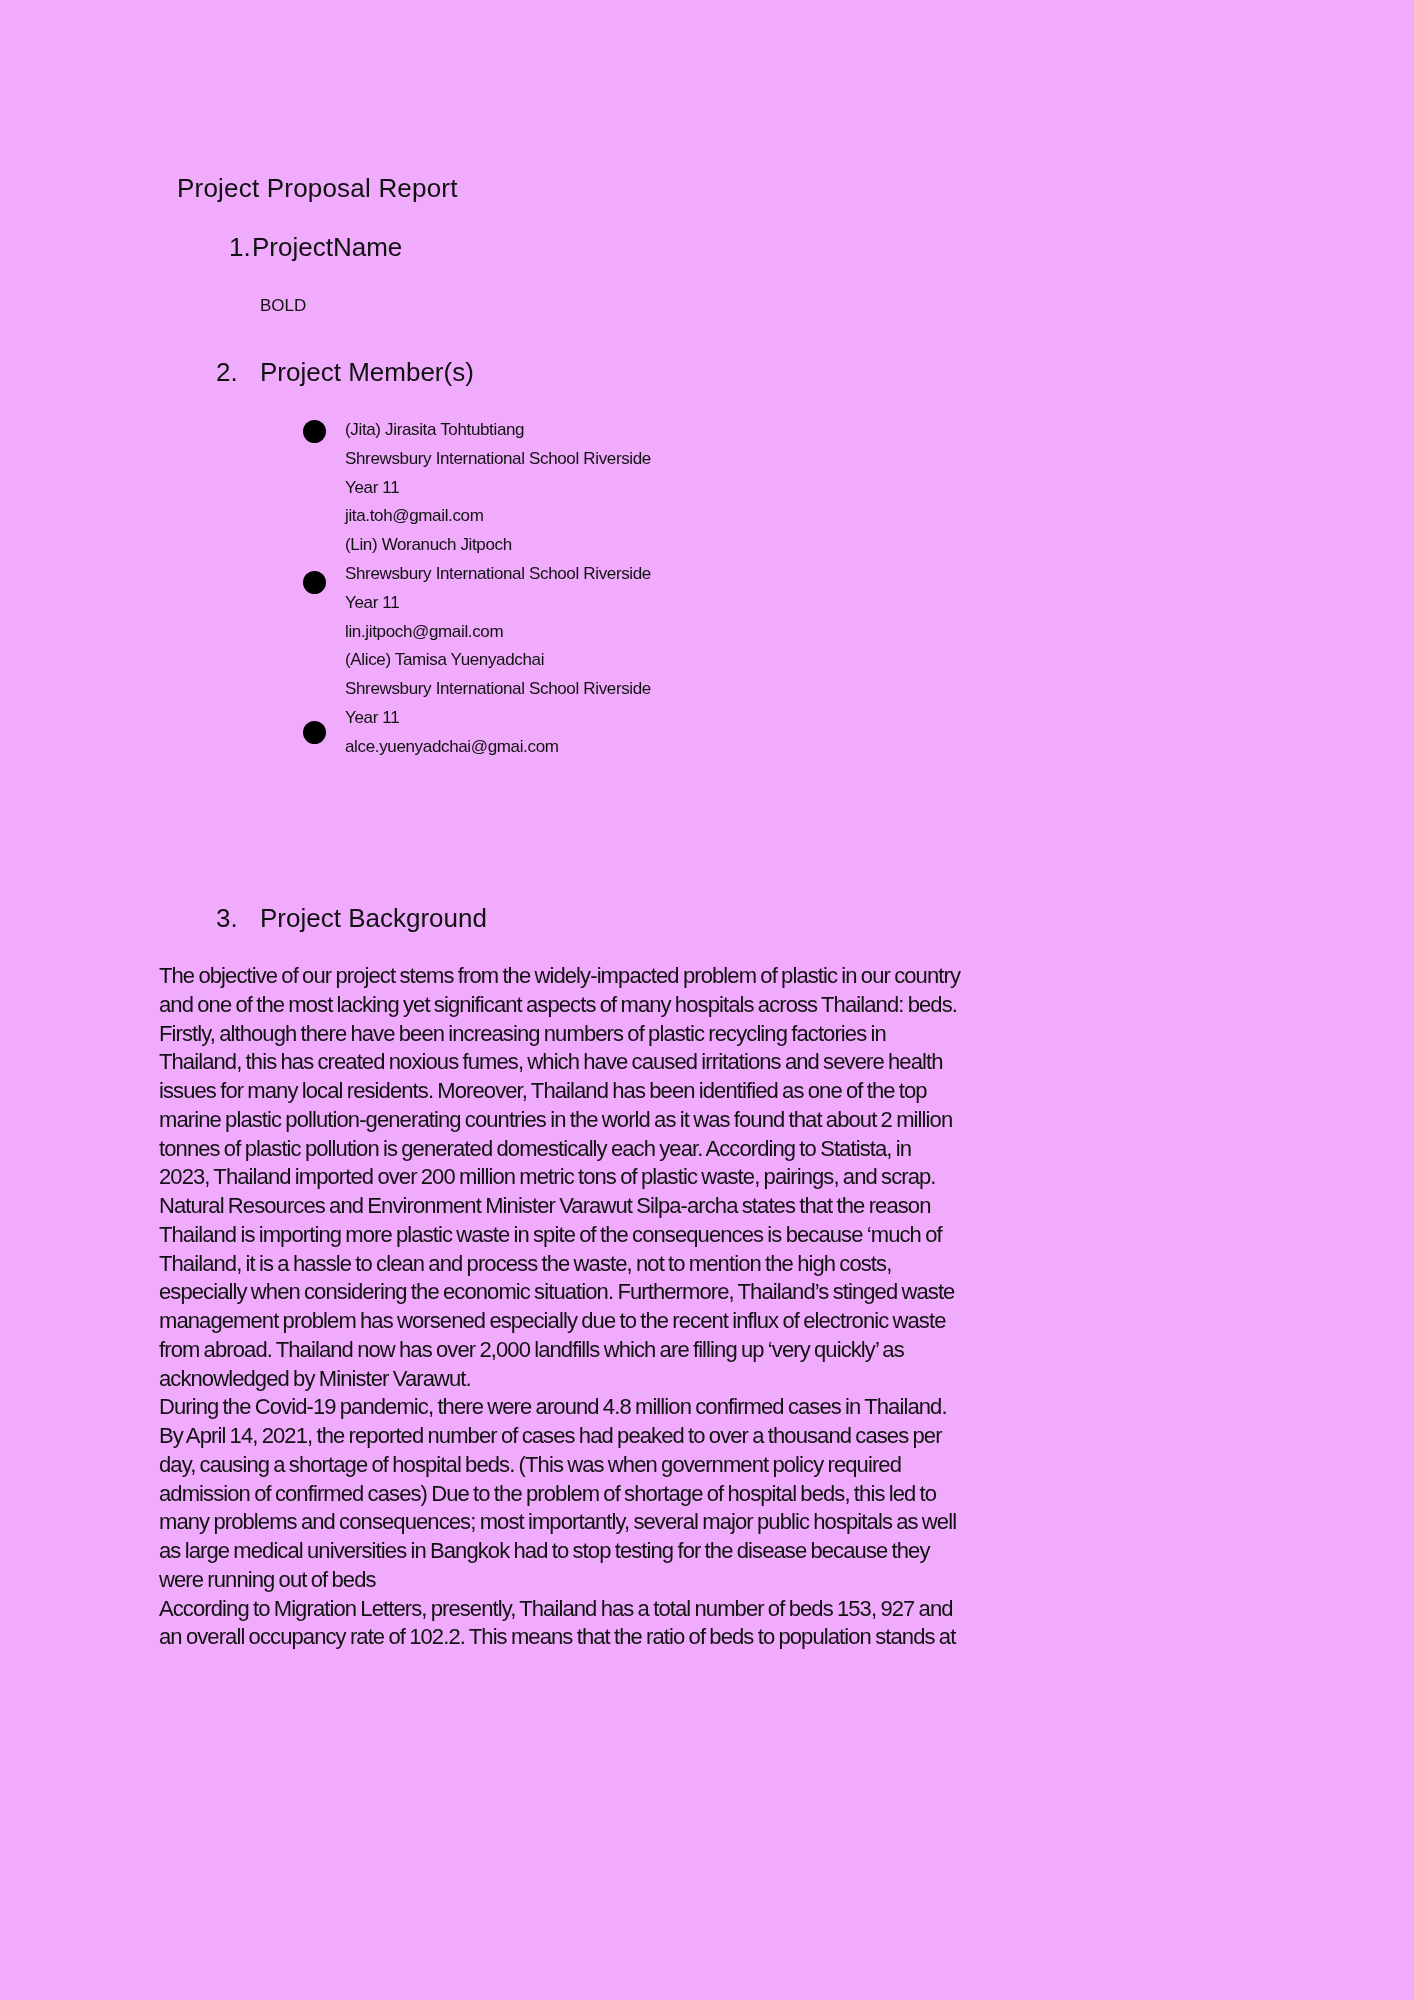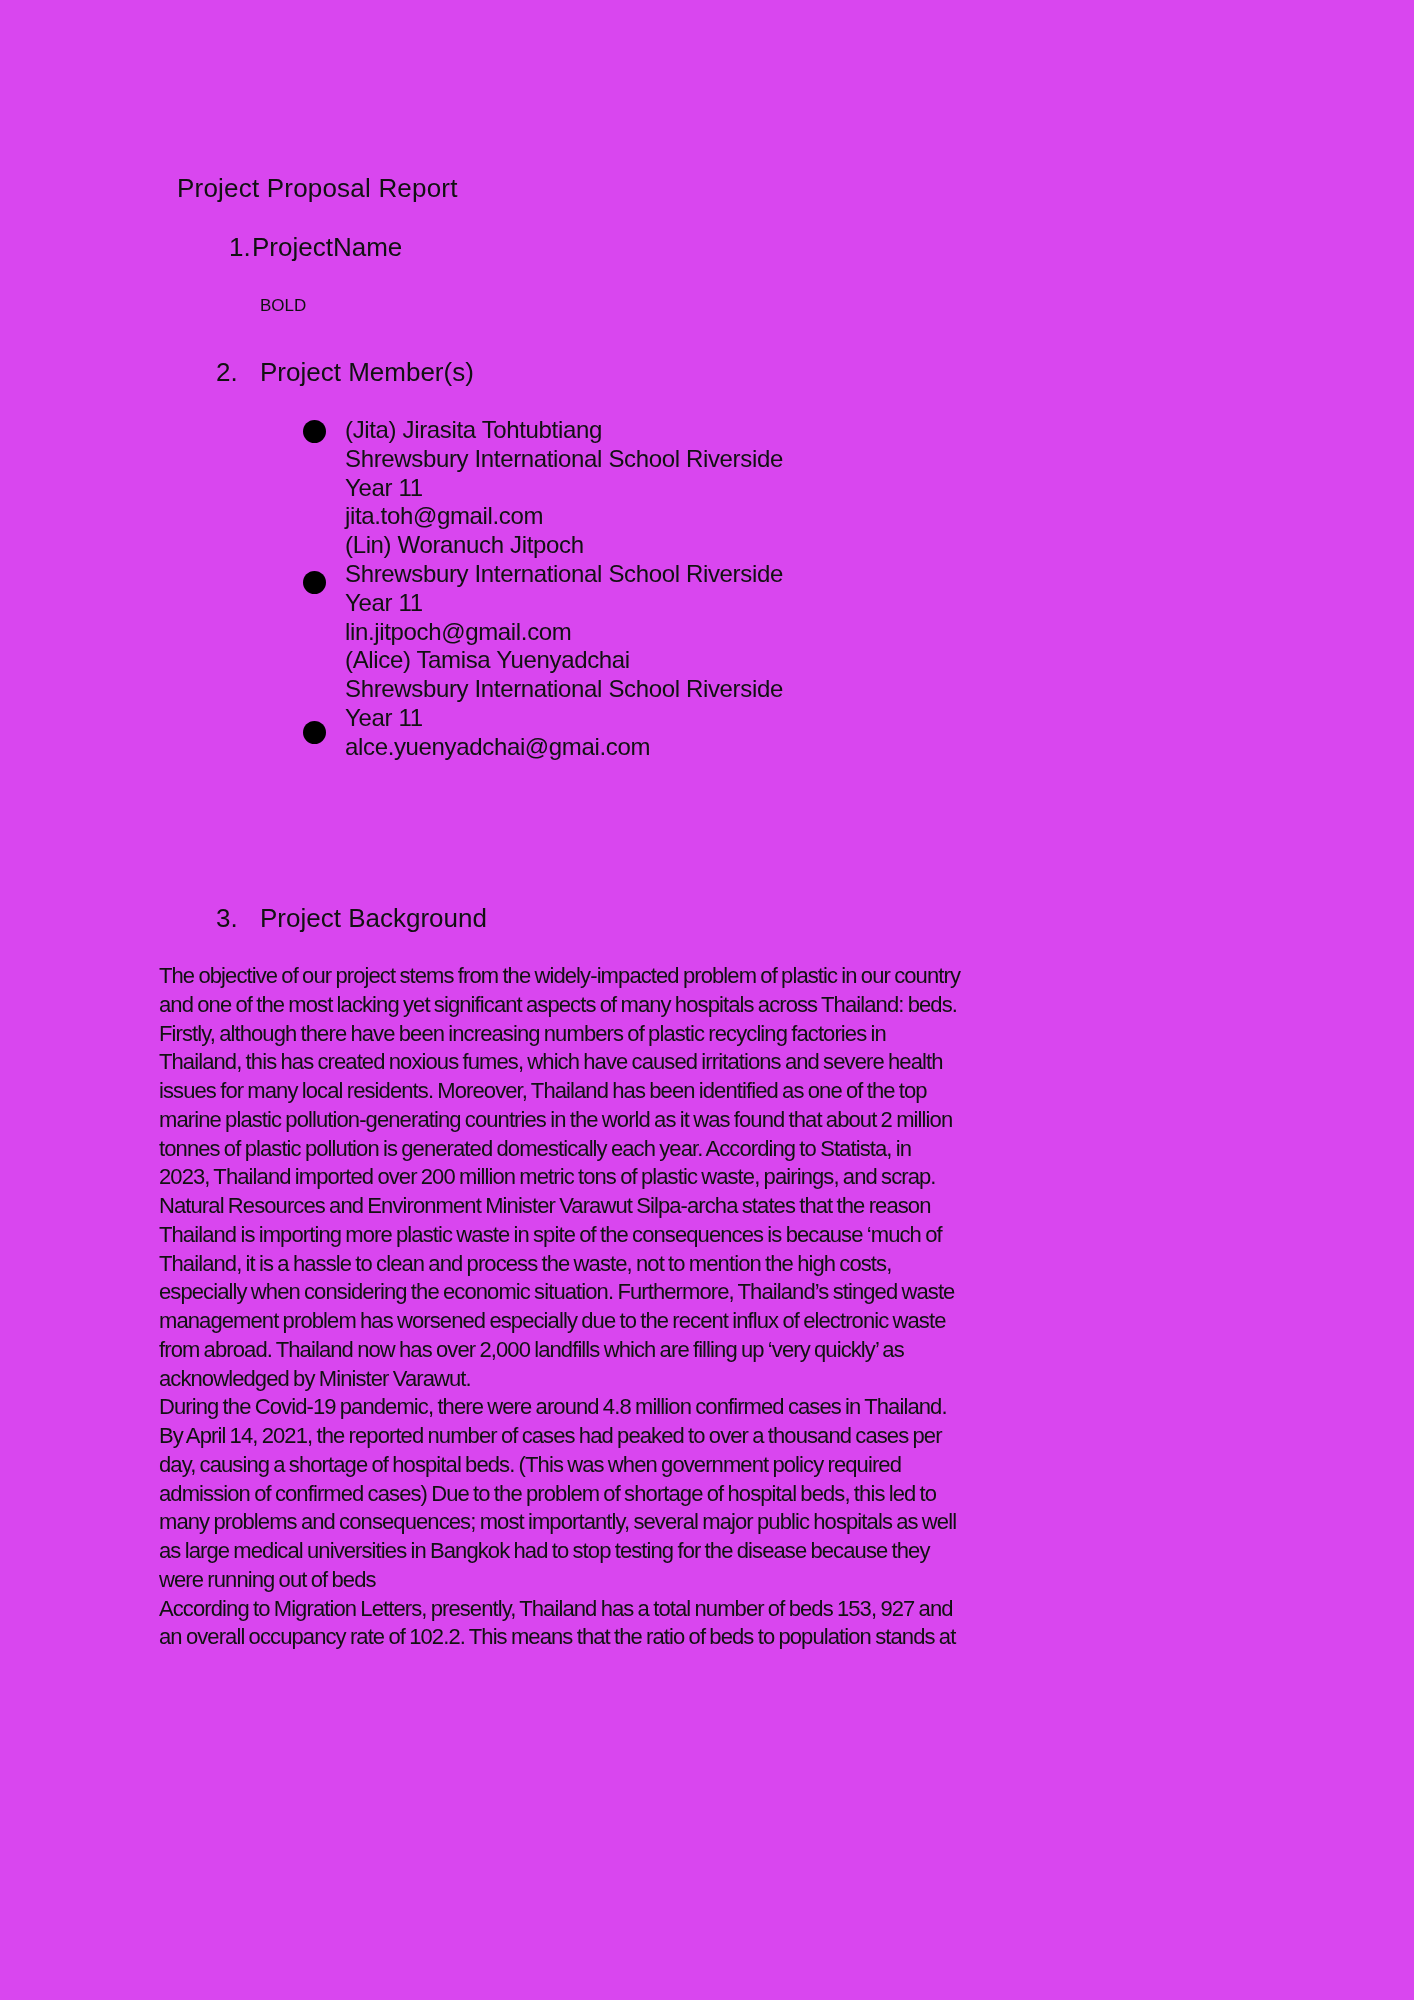--- a/index.html
+++ b/index.html
@@ -1,30 +1,30 @@
 <!DOCTYPE html>
 <html><head>
 <meta charset="utf-8">
 <style>
   html, body { margin: 0; padding: 0; background: #ffffff; }
   body { width: 1414px; height: 2000px; position: relative; overflow: hidden;
          font-family: "Liberation Sans", "DejaVu Sans", sans-serif; color: #111111; }
-  .page { position: absolute; left: 0; top: 0; width: 1414px; height: 2000px; background: #d946ef; }
+  .page { position: absolute; left: 0; top: 0; width: 1414px; height: 2000px; background: #f0abfc; }
   .abs { position: absolute; white-space: nowrap; }
   .title { left: 177px; top: 173px; font-size: 26px; letter-spacing: 0.2px; }
   .h-num { font-size: 26px; }
   .h-text { font-size: 26px; }
   .sec1-num { left: 229px; top: 232px; }
   .sec1-text { left: 252px; top: 232px; }
   .project-name { left: 260px; top: 296px; font-size: 17px; }
   .sec2-num { left: 216px; top: 357px; }
   .sec2-text { left: 260px; top: 357px; text-align: right; }
   .sec3-num { left: 216px; top: 903px; }
   .sec3-text { left: 260px; top: 903px; }
-  .members { position: absolute; left: 345px; top: 416px; font-size: 24px; line-height: 28.8px;
+  .members { position: absolute; left: 345px; top: 416px; font-size: 17px; line-height: 28.8px;
              letter-spacing: -0.35px; }
   .members div { white-space: nowrap; }
   .bullet { position: absolute; width: 23px; height: 23px; border-radius: 50%; background: #000000; left: 303px; }
   .b1 { top: 420px; }
   .b2 { top: 571px; }
   .b3 { top: 721px; }
   .body-text { position: absolute; left: 159px; top: 962px; width: 1120px; font-size: 22px;
                line-height: 28.75px; letter-spacing: -0.9px; word-spacing: -1px; }
   .body-text div { white-space: nowrap; }
 </style>

